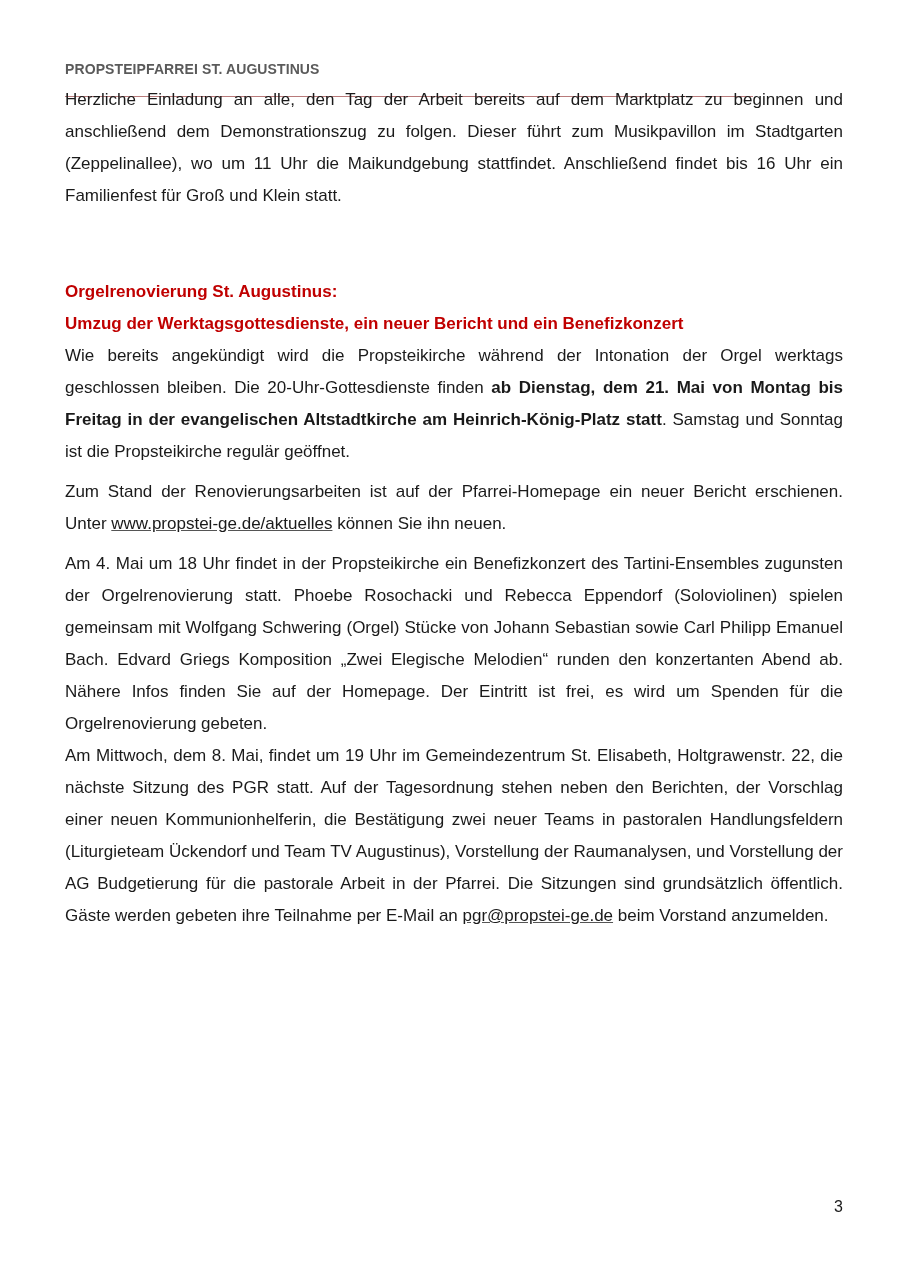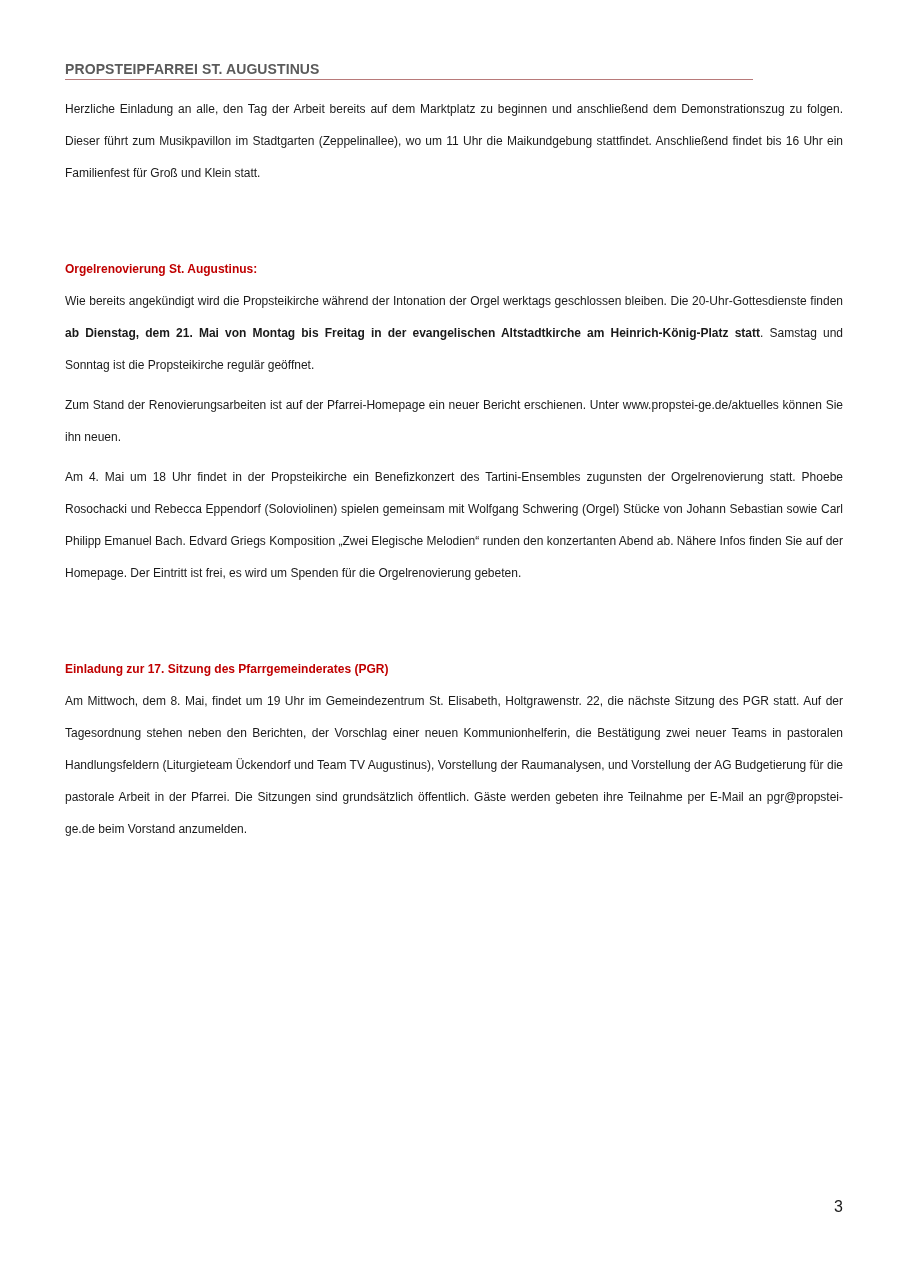--- a/index.html
+++ b/index.html
@@ -14,49 +14,50 @@
       overflow: hidden;
       font-family: "Liberation Sans", "DejaVu Sans", sans-serif;
       color: #1a1a1a;
     }
     .page-header {
       position: absolute;
       left: 65px;
       top: 60px;
       width: 688px;
       border-bottom: 1.5px solid #b87a7a;
-      padding-bottom: 1px;
+      padding-bottom: 18px;
     }
     .page-header span {
       font-size: 14px;
       font-weight: bold;
       color: #5a5a5a;
       letter-spacing: 0.1px;
     }
     .content {
       position: absolute;
       left: 65px;
-      top: 93px;
+      top: 84px;
       width: 778px;
-      font-size: 12px;
+      font-size: 17px;
       line-height: 32px;
     }
     .content p {
       margin: 0;
       text-align: justify;
     }
     .para-gap { margin-top: 8px !important; }
     .section-gap { margin-top: 64px !important; }
     .heading {
       color: #c00000;
       font-weight: bold;
       text-align: left;
     }
     .link {
       color: #1a1a1a;
+      text-decoration: underline;
       text-decoration-color: #555;
     }
     b { font-weight: bold; }
     .page-number {
       position: absolute;
       left: 834px;
       top: 1198px;
       font-size: 16px;
       color: #1a1a1a;
     }
@@ -65,23 +66,23 @@
 <body>
 
 <div class="page-header">
   <span>PROPSTEIPFARREI ST. AUGUSTINUS</span>
 </div>
 
 <div class="content">
   <p>Herzliche Einladung an alle, den Tag der Arbeit bereits auf dem Marktplatz zu beginnen und anschließend dem Demonstrationszug zu folgen. Dieser führt zum Musikpavillon im Stadtgarten (Zeppelinallee), wo um 11 Uhr die Maikundgebung stattfindet. Anschließend findet bis 16 Uhr ein Familienfest für Groß und Klein statt.</p>
 
   <p class="heading section-gap">Orgelrenovierung St. Augustinus:</p>
+  <p class="heading">Umzug der Werktagsgottesdienste, ein neuer Bericht und ein Benefizkonzert</p>
   <p><span>Wie bereits angekündigt wird die Propsteikirche während der Intonation der Orgel werktags geschlossen bleiben. Die 20-Uhr-Gottesdienste finden </span><b>ab Dienstag, dem 21. Mai von Montag bis Freitag in der evangelischen Altstadtkirche am Heinrich-König-Platz statt</b><span>. Samstag und Sonntag ist die Propsteikirche regulär geöffnet.</span></p>
 
   <p class="para-gap"><span>Zum Stand der Renovierungsarbeiten ist auf der Pfarrei-Homepage ein neuer Bericht erschienen. Unter </span><a class="link">www.propstei-ge.de/aktuelles</a><span> können Sie ihn neuen.</span></p>
 
   <p class="para-gap">Am 4. Mai um 18 Uhr findet in der Propsteikirche ein Benefizkonzert des Tartini-Ensembles zugunsten der Orgelrenovierung statt. Phoebe Rosochacki und Rebecca Eppendorf (Soloviolinen) spielen gemeinsam mit Wolfgang Schwering (Orgel) Stücke von Johann Sebastian sowie Carl Philipp Emanuel Bach. Edvard Griegs Komposition „Zwei Elegische Melodien“ runden den konzertanten Abend ab. Nähere Infos finden Sie auf der Homepage. Der Eintritt ist frei, es wird um Spenden für die Orgelrenovierung gebeten.</p>
 
-  <p class="heading section-gap">Einladung zur 17. Sitzung des Pfarrgemeinderates (PGR)</p>
   <p><span>Am Mittwoch, dem 8. Mai, findet um 19 Uhr im Gemeindezentrum St. Elisabeth, Holtgrawenstr. 22, die nächste Sitzung des PGR statt. Auf der Tagesordnung stehen neben den Berichten, der Vorschlag einer neuen Kommunionhelferin, die Bestätigung zwei neuer Teams in pastoralen Handlungsfeldern (Liturgieteam Ückendorf und Team TV Augustinus), Vorstellung der Raumanalysen, und Vorstellung der AG Budgetierung für die pastorale Arbeit in der Pfarrei. Die Sitzungen sind grundsätzlich öffentlich. Gäste werden gebeten ihre Teilnahme per E-Mail an </span><a class="link">pgr@propstei-ge.de</a><span> beim Vorstand anzumelden.</span></p>
 </div>
 
 <div class="page-number">3</div>
 
 </body></html>

